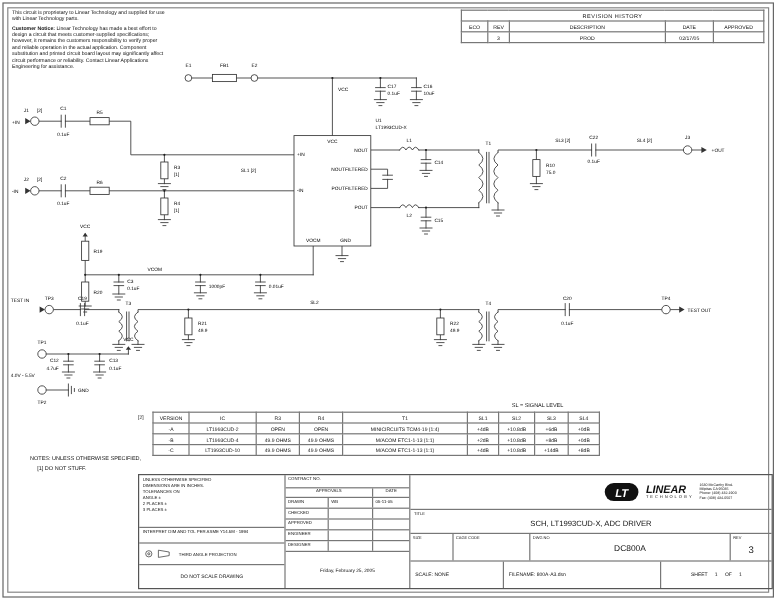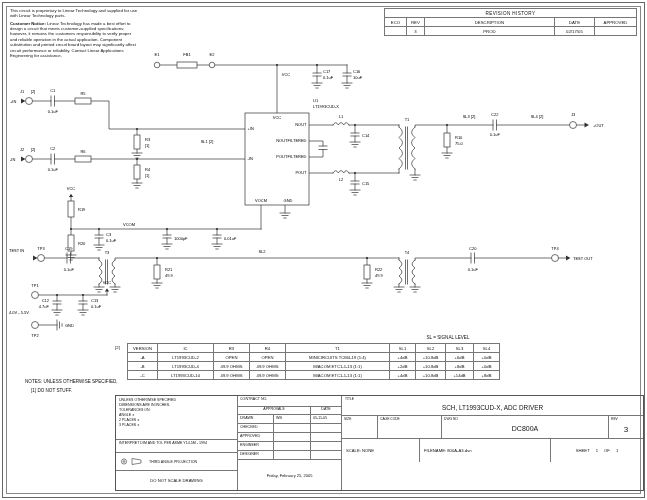--- a/index.html
+++ b/index.html
@@ -443,20 +443,36 @@
           <div class="ap-row">
             <span>DESIGNER</span>
             <span></span>
             <span></span>
           </div>
         </div>
       <div class="pdate">Friday, February 25, 2005</div>
     </div>
 
     <div class="tb-c">
+      <div class="tb-top">
+        <svg width="30" height="19" viewBox="0 0 32 20">
+          <rect x="1" y="1.5" width="30" height="16" rx="8" fill="#111"></rect>
+          <text x="16" y="13.5" fill="#fff" font-size="10" font-style="italic" font-weight="bold" text-anchor="middle">LT</text>
+        </svg>
+        <div class="logo-text">
+          <div class="l1">LINEAR</div>
+          <div class="l2">TECHNOLOGY</div>
+        </div>
+        <div class="address" id="address">
+            <div>1630 McCarthy Blvd.</div>
+            <div>Milpitas CA 95035</div>
+            <div>Phone: (408) 432-1900</div>
+            <div>Fax: (408) 434-0507</div>
+          </div>
+      </div>
       <div class="titlerow">
         <span class="lbl">TITLE</span>
         <span class="val">SCH, LT1993CUD-X, ADC DRIVER</span>
       </div>
       <div class="sizerow">
         <div class="c-size">
             <span class="cell-lbl">SIZE</span>
           </div>
         <div class="c-cage">
             <span class="cell-lbl">CAGE CODE</span>

